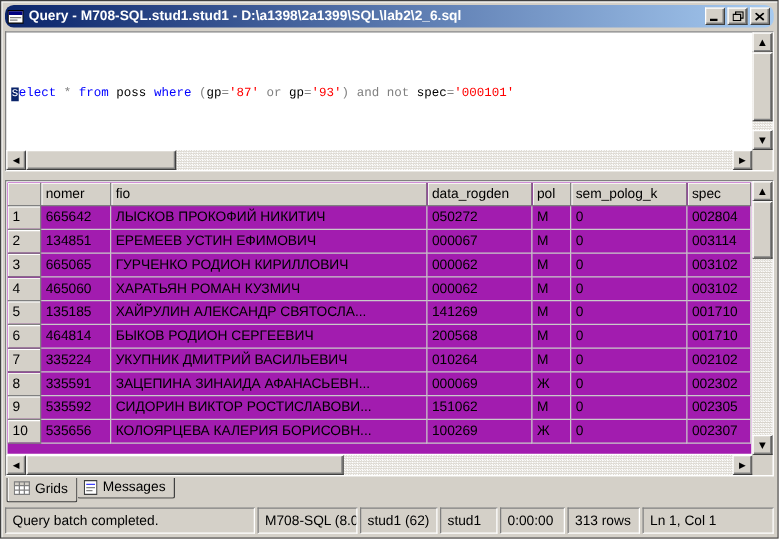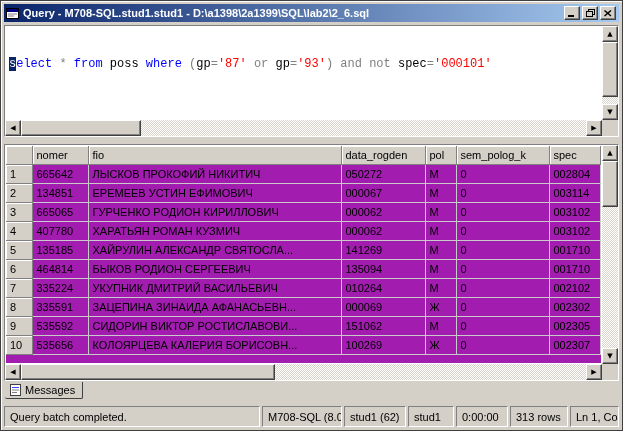--- a/index.html
+++ b/index.html
@@ -18,22 +18,22 @@
   .tb-btn{width:16px;height:14px;background:#D4D0C8;border:1px solid;
           border-color:#fff #404040 #404040 #fff;box-shadow:inset -1px -1px 0 #808080;
           display:flex;align-items:center;justify-content:center;cursor:default;}
 
   
   .sunken{background:#fff;border:1px solid;border-color:#808080 #fff #fff #808080;position:relative;}
 
   
   .editor-outer{flex:0 0 112px;margin-top:3px;}
   .editor-view{position:absolute;left:1px;top:1px;right:17px;bottom:17px;overflow:hidden;
-               padding:0 3px;font-family:"Liberation Mono","DejaVu Sans Mono",monospace;
-               font-size:12px;white-space:pre;line-height:15px;background:#fff;}
+               padding:11px 3px;font-family:"Liberation Mono","DejaVu Sans Mono",monospace;
+               font-size:10px;white-space:pre;line-height:15px;background:#fff;}
 
   
   .vscroll{position:absolute;top:0;right:0;bottom:16px;width:16px;display:flex;flex-direction:column;}
   .hscroll{position:absolute;left:0;right:16px;bottom:0;height:16px;display:flex;}
   .sb-corner{position:absolute;right:0;bottom:0;width:16px;height:16px;background:#D4D0C8;}
   .sb-btn{flex:0 0 16px;width:16px;height:16px;background:#D4D0C8;border:1px solid;
           border-color:#fff #404040 #404040 #fff;box-shadow:inset -1px -1px 0 #808080;
           display:flex;align-items:center;justify-content:center;
           font-family:"DejaVu Sans",sans-serif;font-size:7px;color:#000;}
   .sb-track{flex:1;position:relative;background-color:#fff;
@@ -62,29 +62,29 @@
   .tabs-row{flex:0 0 22px;display:flex;align-items:flex-start;padding-left:1px;margin-top:1px;}
   .tab{display:flex;align-items:center;gap:4px;padding:1px 7px 2px 5px;background:#D4D0C8;
        border:1px solid #404040;border-top:none;border-radius:0 0 2px 2px;height:19px;font-size:11px;}
   .tab.active{box-shadow:inset 1px 0 0 #fff;height:20px;z-index:2;}
   .tab.inactive{height:17px;border-left:none;color:#000;}
 
   
   .statusbar{flex:0 0 21px;margin-top:2px;display:flex;gap:2px;}
   .panel{border:1px solid;border-color:#808080 #fff #fff #808080;padding:1px 5px;
          display:flex;align-items:center;white-space:nowrap;overflow:hidden;font-size:11px;}
-  .p-msg{width:256px;} .p-server{width:80px;} .p-login{width:62px;}
+  .p-msg{width:200px;} .p-server{width:80px;} .p-login{width:62px;}
   .p-db{width:46px;} .p-time{width:52px;text-align:right;} .p-rows{width:58px;} .p-pos{flex:1;text-align:right;}
 </style>
 </head>
 <body>
 
 <div class="window">
 
-  <div class="titlebar" style="background: linear-gradient(90deg, rgb(10, 36, 106), rgb(166, 202, 240));">
+  <div class="titlebar" style="background: linear-gradient(90deg, rgb(10, 36, 106), rgb(166, 202, 240)); border-radius: 7px;">
     <span class="ticon">
       <svg width="13" height="13" viewBox="0 0 13 13">
         <rect x="0.5" y="1.5" width="12" height="10" fill="#fff" stroke="#000"></rect>
         <rect x="1" y="2" width="11" height="3" fill="#000080"></rect>
         <line x1="2" y1="7" x2="11" y2="7" stroke="#808080"></line>
         <line x1="2" y1="9" x2="8" y2="9" stroke="#808080"></line>
       </svg>
     </span>
     <span class="ttext">Query - M708-SQL.stud1.stud1 - D:\a1398\2a1399\SQL\lab2\2_6.sql</span>
     <span class="tb-btns">
@@ -176,41 +176,41 @@
               <td class="rownum">3</td>
               <td>665065</td>
               <td>ГУРЧЕНКО РОДИОН КИРИЛЛОВИЧ</td>
               <td>000062</td>
               <td>М</td>
               <td>0</td>
               <td>003102</td>
             </tr>
             <tr>
               <td class="rownum">4</td>
-              <td>407780</td>
+              <td>465060</td>
               <td>ХАРАТЬЯН РОМАН КУЗМИЧ</td>
               <td>000062</td>
               <td>М</td>
               <td>0</td>
               <td>003102</td>
             </tr>
             <tr>
               <td class="rownum">5</td>
               <td>135185</td>
               <td>ХАЙРУЛИН АЛЕКСАНДР СВЯТОСЛА...</td>
               <td>141269</td>
               <td>М</td>
               <td>0</td>
               <td>001710</td>
             </tr>
             <tr>
               <td class="rownum">6</td>
               <td>464814</td>
               <td>БЫКОВ РОДИОН СЕРГЕЕВИЧ</td>
-              <td>135094</td>
+              <td>200568</td>
               <td>М</td>
               <td>0</td>
               <td>001710</td>
             </tr>
             <tr>
               <td class="rownum">7</td>
               <td>335224</td>
               <td>УКУПНИК ДМИТРИЙ ВАСИЛЬЕВИЧ</td>
               <td>010264</td>
               <td>М</td>
@@ -258,20 +258,30 @@
       <span class="sb-btn">◀</span>
       <span class="sb-track">
         <span class="sb-thumb thumb-h" style="width:45%;"></span>
       </span>
       <span class="sb-btn">▶</span>
     </div>
     <div class="sb-corner"></div>
   </div>
 
   <div class="tabs-row">
+    <div class="tab active">
+      <svg width="13" height="12">
+        <rect x="0.5" y="0.5" width="12" height="10" fill="#fff" stroke="#808080"></rect>
+        <rect x="0.5" y="0.5" width="12" height="3" fill="#d4d0c8" stroke="#808080"></rect>
+        <line x1="4.5" y1="0.5" x2="4.5" y2="10.5" stroke="#808080"></line>
+        <line x1="8.5" y1="0.5" x2="8.5" y2="10.5" stroke="#808080"></line>
+        <line x1="0.5" y1="7" x2="12.5" y2="7" stroke="#808080"></line>
+      </svg>
+      <span>Grids</span>
+    </div>
     <div class="tab inactive">
       <svg width="11" height="12">
         <rect x="0.5" y="0.5" width="10" height="11" fill="#fff" stroke="#404040"></rect>
         <line x1="2" y1="3.5" x2="9" y2="3.5" stroke="#4040ff"></line>
         <line x1="2" y1="6" x2="9" y2="6" stroke="#808080"></line>
         <line x1="2" y1="8.5" x2="7" y2="8.5" stroke="#808080"></line>
       </svg>
       <span>Messages</span>
     </div>
   </div>

